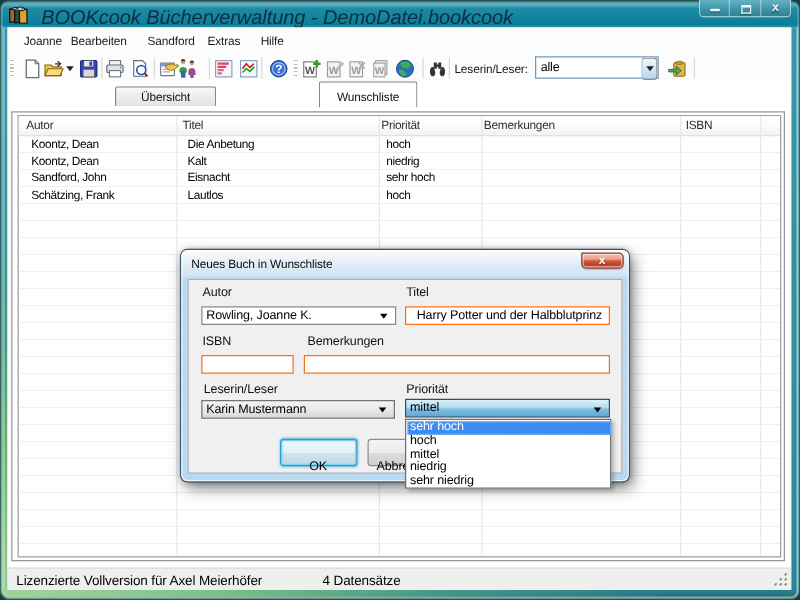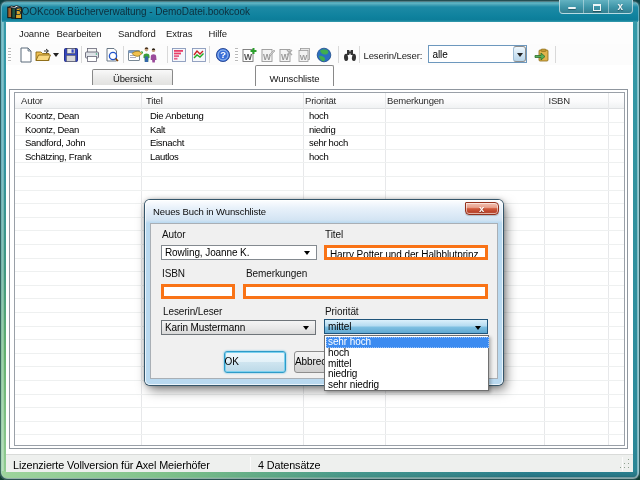--- a/index.html
+++ b/index.html
@@ -13,21 +13,21 @@
    radial-gradient(circle 420px at -30px 560px, #aadfa8 0px, #8cc98f 110px, #62b06f 210px, rgba(80,160,100,0.5) 290px, rgba(80,160,100,0) 400px),
    linear-gradient(180deg,#0b3d47 0px,#0f4a52 1.5px,#4fa3b2 3px,#2e8fa3 5px,#1b87a1 20px,#47a0ae 21px,#349aa9 24px,#32929e 200px,#2f8f9e 320px,#2d8b9b 420px,#2a8595 470px,#27707e 478px);
   box-shadow:inset 0 0 0 1px rgba(10,48,50,0.6), inset 0 0 0 2.5px rgba(200,232,238,0.38), inset 0 -2.5px 1px rgba(12,52,48,0.8), inset 0 2px 1px rgba(10,45,50,0.4);
 }
 #frame::after { content:''; position:absolute; left:1.5px; top:21px; right:1.5px; bottom:1.5px;
   border-radius:0 0 6px 6px; border:2.5px solid rgba(255,255,255,0.30); border-top:none; }
 
 #titlebar { position:absolute; left:2px; top:1.5px; width:636px; height:20.5px; border-radius:6px 6px 0 0;
   background:linear-gradient(180deg,#4fa5b5 0px,#5cb1c1 1.5px,#1d8aa5 5px,#0f829e 14px,#0d7d99 18px,#2e95a9 19.5px,#57b0bf 20.5px);
 }
-#titletext { position:absolute; left:15px; top:6px; font-size:10px; letter-spacing:-0.05px; color:#0d2e3c; white-space:nowrap; }
+#titletext { position:absolute; left:33px; top:6px; font-size:16px; letter-spacing:-0.05px; color:#0d2e3c; white-space:nowrap;font-style:italic; }
 
 #wbtns { position:absolute; left:559px; top:0px; width:74px; height:14px;
   background:linear-gradient(180deg,#63b2c1,#3c93a6 60%,#357f90);
   border:1px solid rgba(255,255,255,0.55); border-top:none; border-radius:0 0 4px 4px; display:flex; }
 #wbtns .wb { flex:1; position:relative; border-right:1px solid rgba(255,255,255,0.4); }
 #wbtns .wb:last-child { border-right:none; }
 .glyph-min { position:absolute; left:8px; top:6.5px; width:8px; height:2.5px; background:#eef6f8; border-radius:1px; box-shadow:0 1px 1px rgba(0,0,0,0.35); }
 .glyph-max { position:absolute; left:8.5px; top:3.5px; width:8px; height:7px; border:1.5px solid #eef6f8; border-top-width:2.5px; box-shadow:0 1px 1px rgba(0,0,0,0.35); }
 .glyph-x { position:absolute; left:0; top:0.5px; width:100%; text-align:center; color:#eef6f8; font-size:10px; font-weight:bold; text-shadow:0 1px 1px rgba(0,0,0,0.4); }
 
@@ -81,26 +81,26 @@
   box-shadow:0 0 0 1px #35566b, 3px 5px 12px rgba(0,0,0,0.5), 0 0 5px rgba(0,0,0,0.35), inset 0 0 0 1px rgba(255,255,255,0.7); }
 #dlgtitle { position:absolute; left:8px; top:5.5px; font-size:9.5px; color:#0a0a0a; }
 #dlgx { position:absolute; left:319.5px; top:1.5px; width:34px; height:13.5px; border-radius:1px 4px 4px 4px;
   background:linear-gradient(180deg,#f2c0b0 0%,#e8a18d 40%,#d25a3c 52%,#b8432c 82%,#c65b40 100%);
   border:1px solid #93311d;
   box-shadow:inset 0 0 0 1px rgba(255,255,255,0.55), 0 1px 1px rgba(0,0,0,0.2); }
 #dlgx span { position:absolute; left:0; top:0px; width:100%; text-align:center; color:#fff; font-size:9.5px; font-weight:bold; text-shadow:0 1px 1px rgba(0,0,0,0.35); }
 #dlgbody { position:absolute; left:5px; top:22.5px; width:347.5px; height:156.5px; background:#f0f0f0; border:1px solid #a9afb5; }
 
 .dlabel { position:absolute; color:#111; }
-.dtext { position:absolute; height:15px; background:#fff; border:3px solid #f97316; padding:1px 0 0 3px; white-space:nowrap; overflow:hidden; }
+.dtext { position:absolute; height:15px; background:#fff; border:1px solid #f97316; padding:1px 0 0 3px; white-space:nowrap; overflow:hidden;text-align:center; }
 .dcombo { position:absolute; height:15px; border:1px solid #6e7479; background:linear-gradient(180deg,#f4f4f4,#e8e8e8 55%,#d7d7d7); padding:1px 0 0 3px; white-space:nowrap; }
 .dcombo.white { background:#fff; border:1px solid #848a90; }
 .dcombo.blue { background:linear-gradient(180deg,#dcf0fb 0%,#b6dcf1 45%,#7fc0e2 55%,#61a9d2 100%); border:1px solid #1f547a; }
 
-.btn { position:absolute; width:62px; height:21.5px; border-radius:3px; padding-top:4px;
+.btn { position:absolute; width:62px; height:21.5px; border-radius:3px; text-align:center; padding-top:16px;
   background:linear-gradient(180deg,#f4f4f4,#ebebeb 50%,#dddddd 51%,#cfcfcf); border:1px solid #8d8d8d; }
 #okbtn { background:linear-gradient(180deg,#eff7fb,#e3f1f8 50%,#cfe5f0 51%,#bcd9e8); border:1px solid #2e9bc8; box-shadow:0 0 0 1px #7cd1ef inset, 0 0 2px #49b4e0; }
 
 #droplist { position:absolute; left:324px; top:335px; width:164.5px; height:55.5px; background:#fff;
   border:1px solid #707070; box-shadow:2px 2px 3px rgba(0,0,0,0.25); z-index:30; }
 .ditem { position:absolute; left:1px; width:162.5px; height:10.8px; line-height:10.5px; padding-left:2px; white-space:nowrap; }
 .dsel { background:#3c8bf0; color:#fff; outline:1px dotted #9cc3f8; outline-offset:-1px; }
 </style>
 </head>
 <body>

